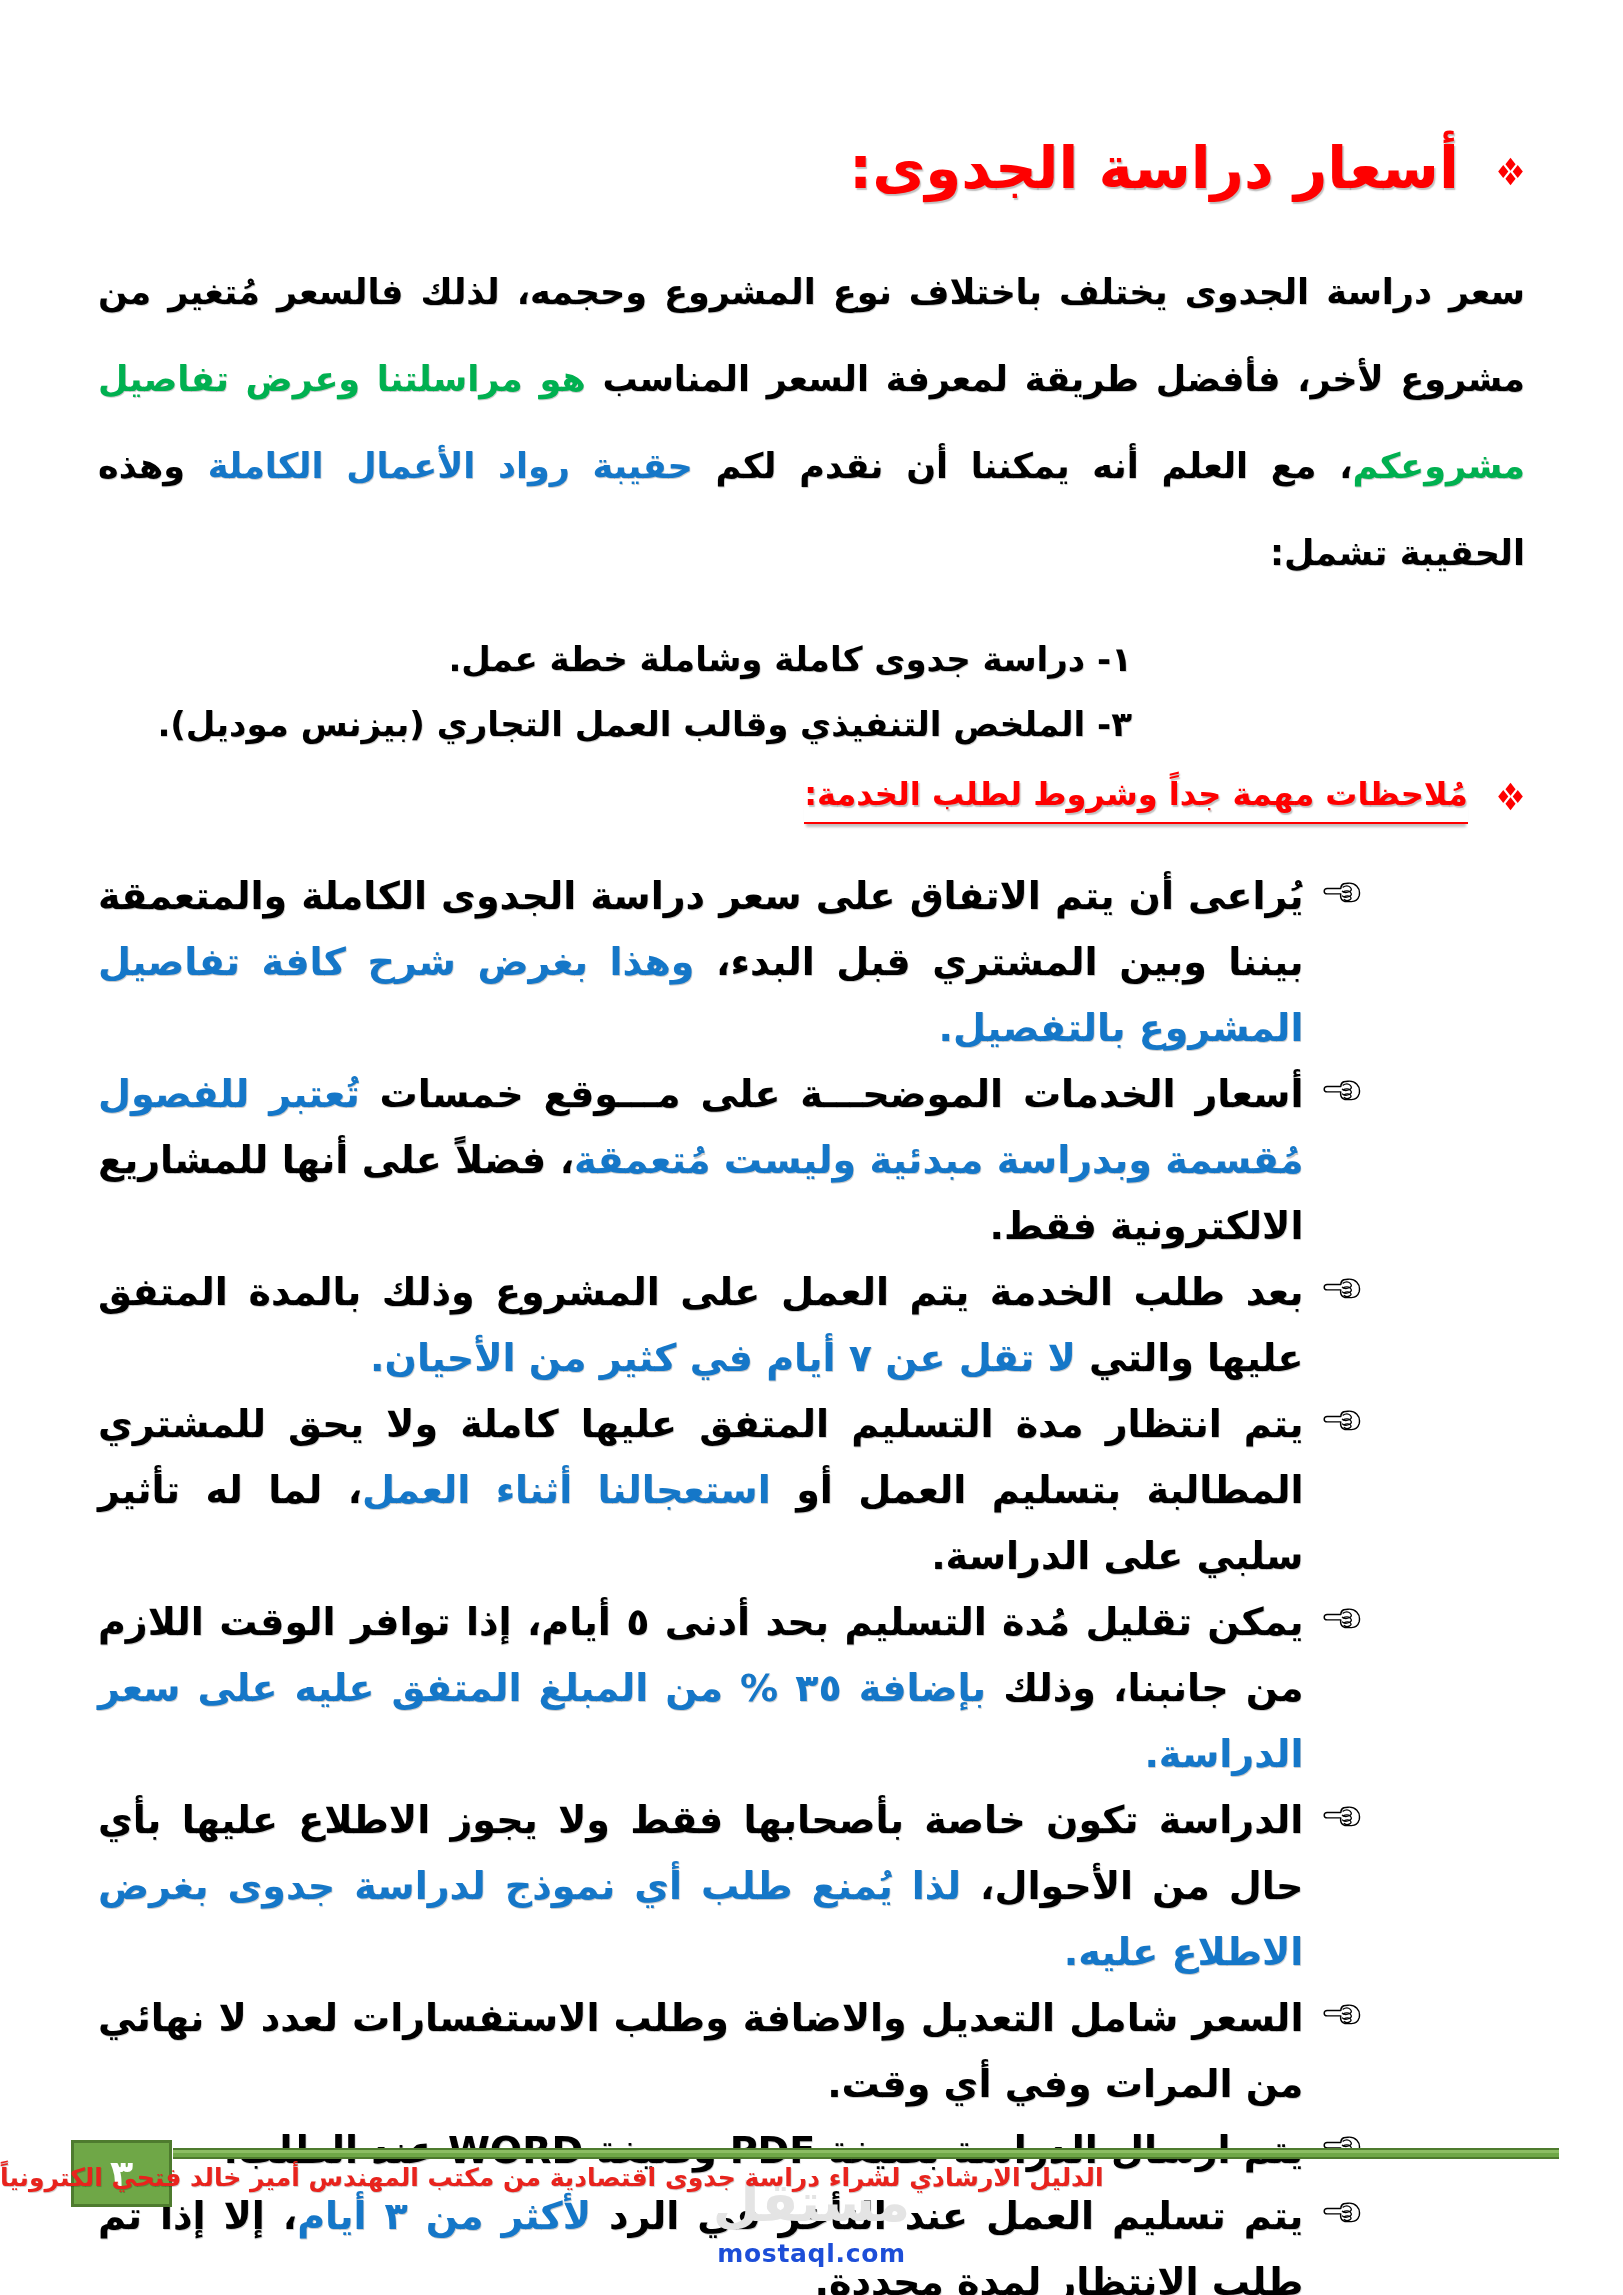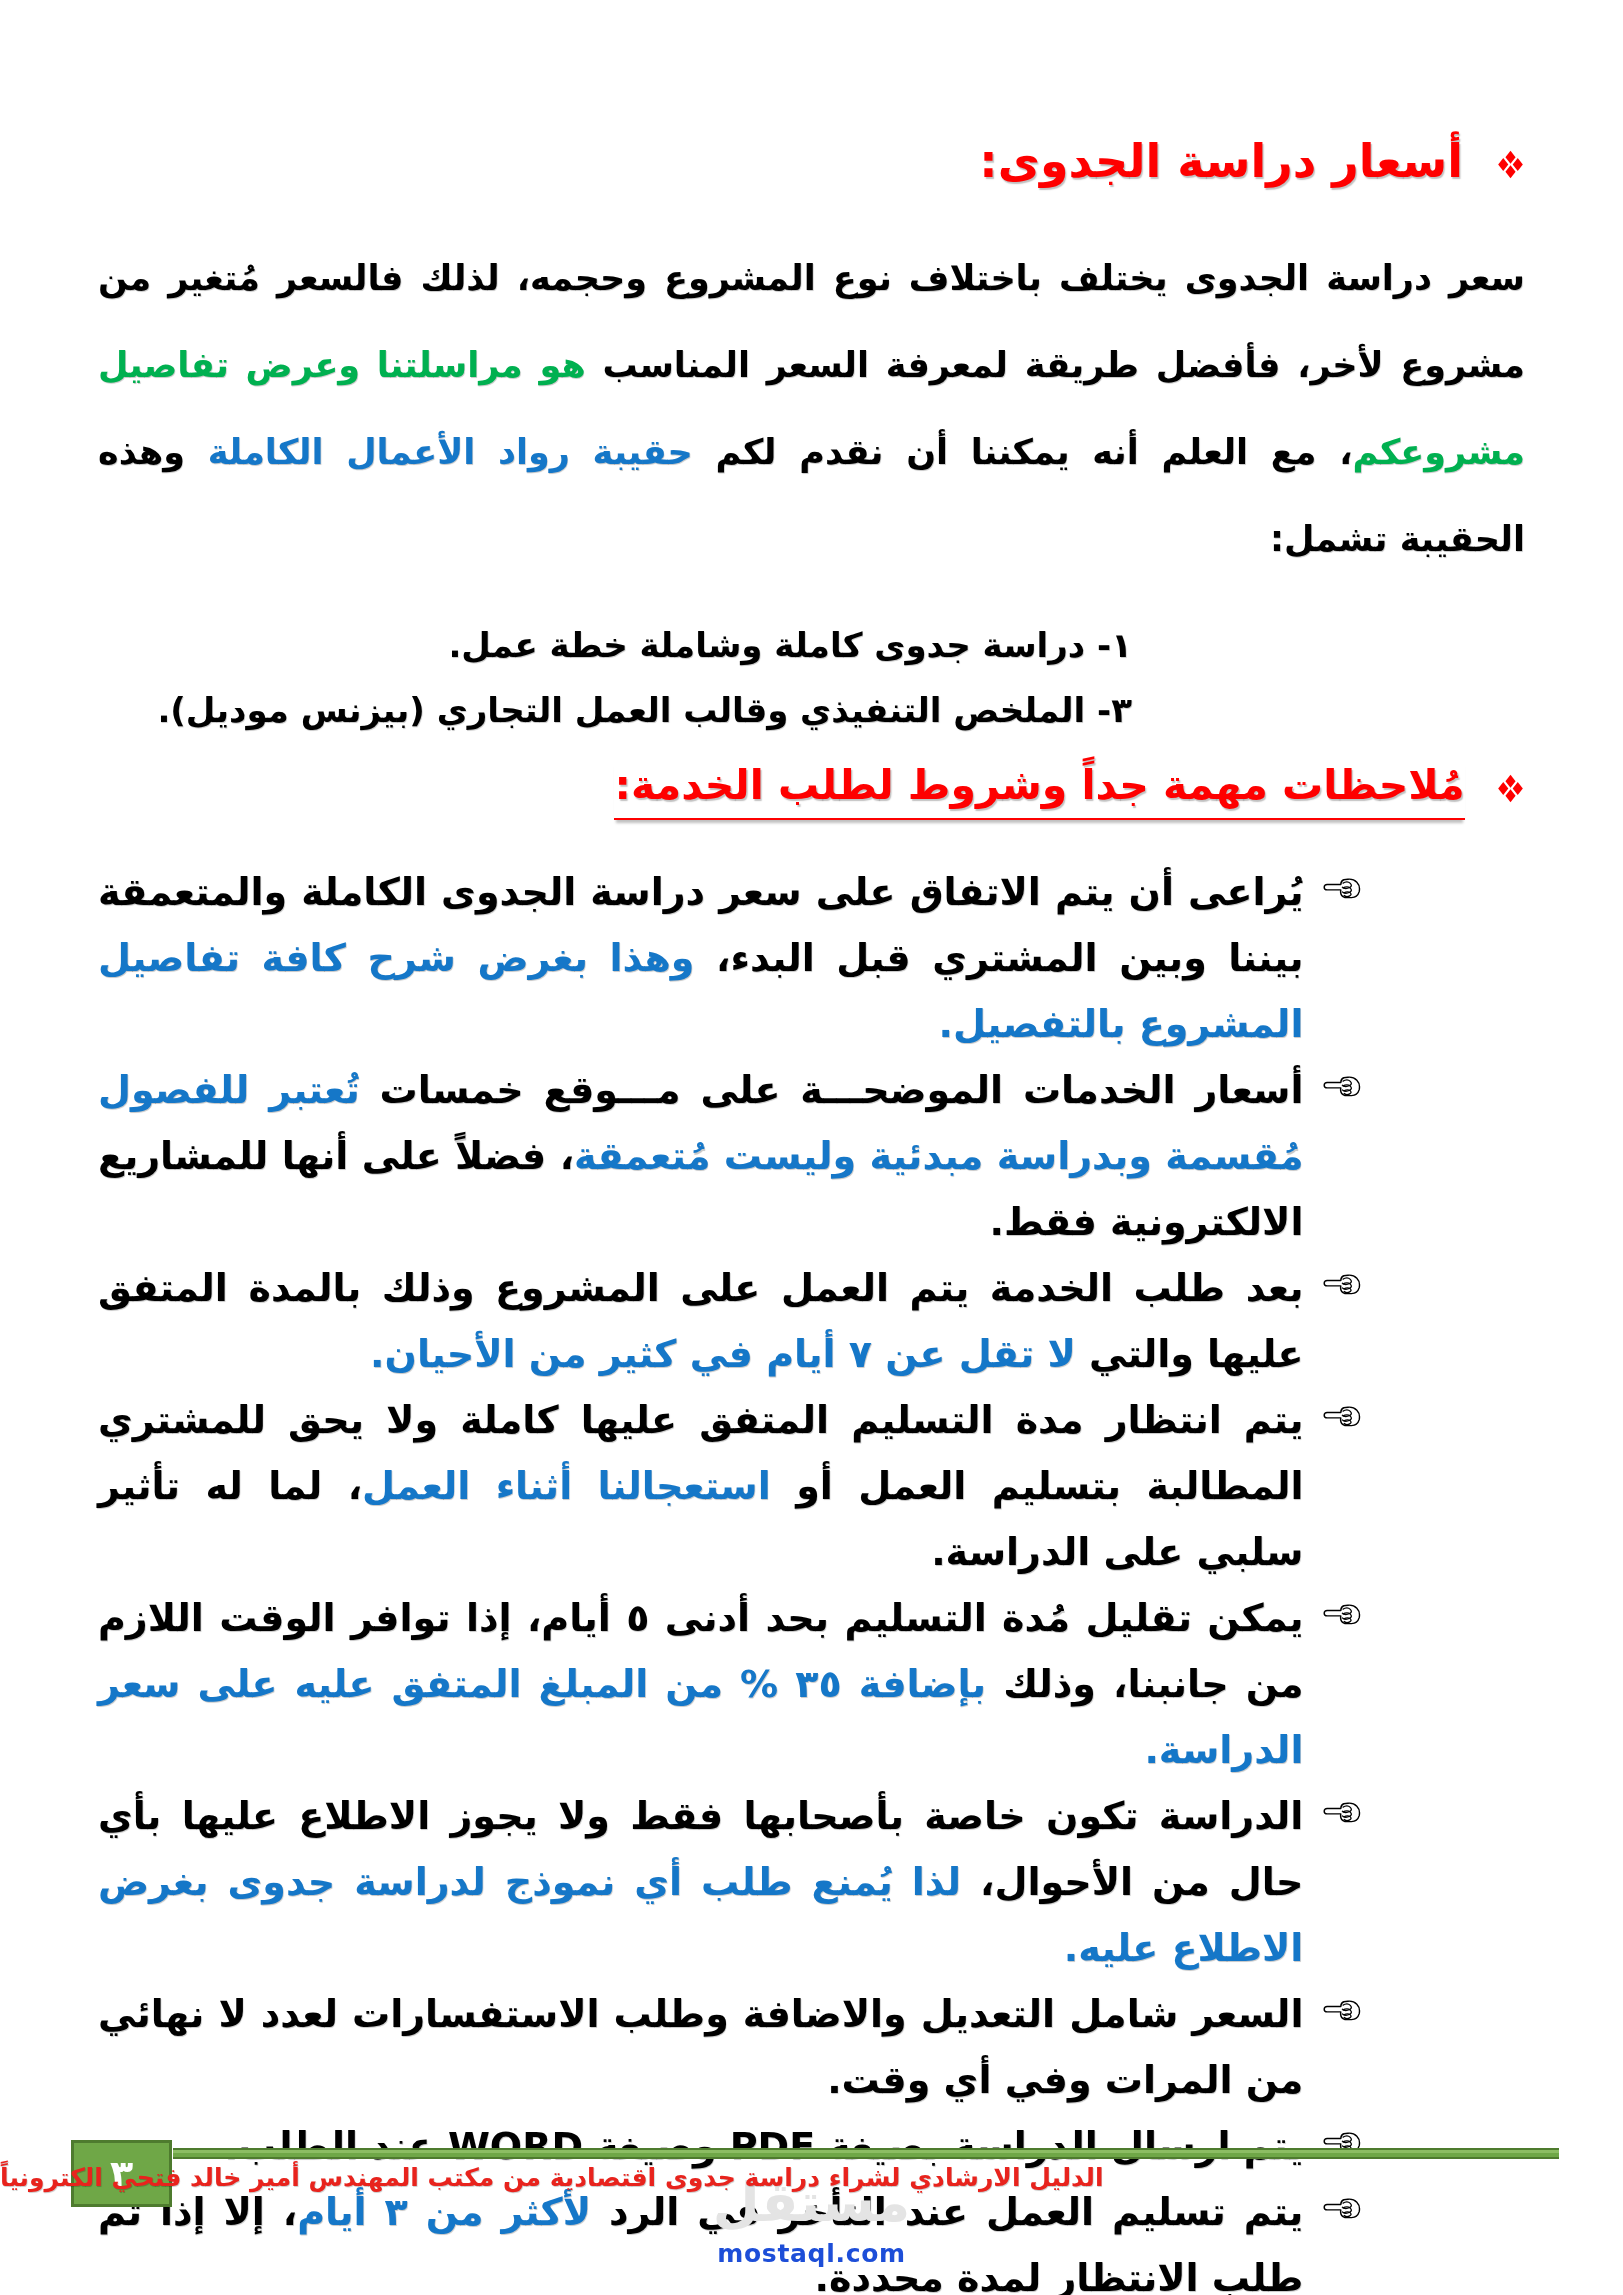--- a/index.html
+++ b/index.html
@@ -13,22 +13,22 @@
     position:absolute;inset:0;
     padding:134px 98px 0 98px;
     box-sizing:border-box;
   }
   
   h1,h2{
     margin:0;font-weight:bold;color:var(--red,#f00);
     text-shadow:1.3px 2px 1.3px rgba(0,0,0,0.25);
     text-align:right;
   }
-  h1{font-size:46px;margin-bottom:47px;}
-  h2{font-size:41px;margin:18.3px 0 39px 0;}
+  h1{font-size:58px;margin-bottom:47px;}
+  h2{font-size:32px;margin:18.3px 0 39px 0;}
   .h2-underline{
     display:inline-block;
     border-bottom:2.6px solid var(--red,#f00);
     padding-bottom:9.2px;
     box-shadow:0 4.6px 2.6px -2px rgba(0,0,0,0.25);
   }
   .diamond{display:inline-block;vertical-align:middle;margin-left:17px;}
   .diamond svg{display:block;}
   
   .intro{

